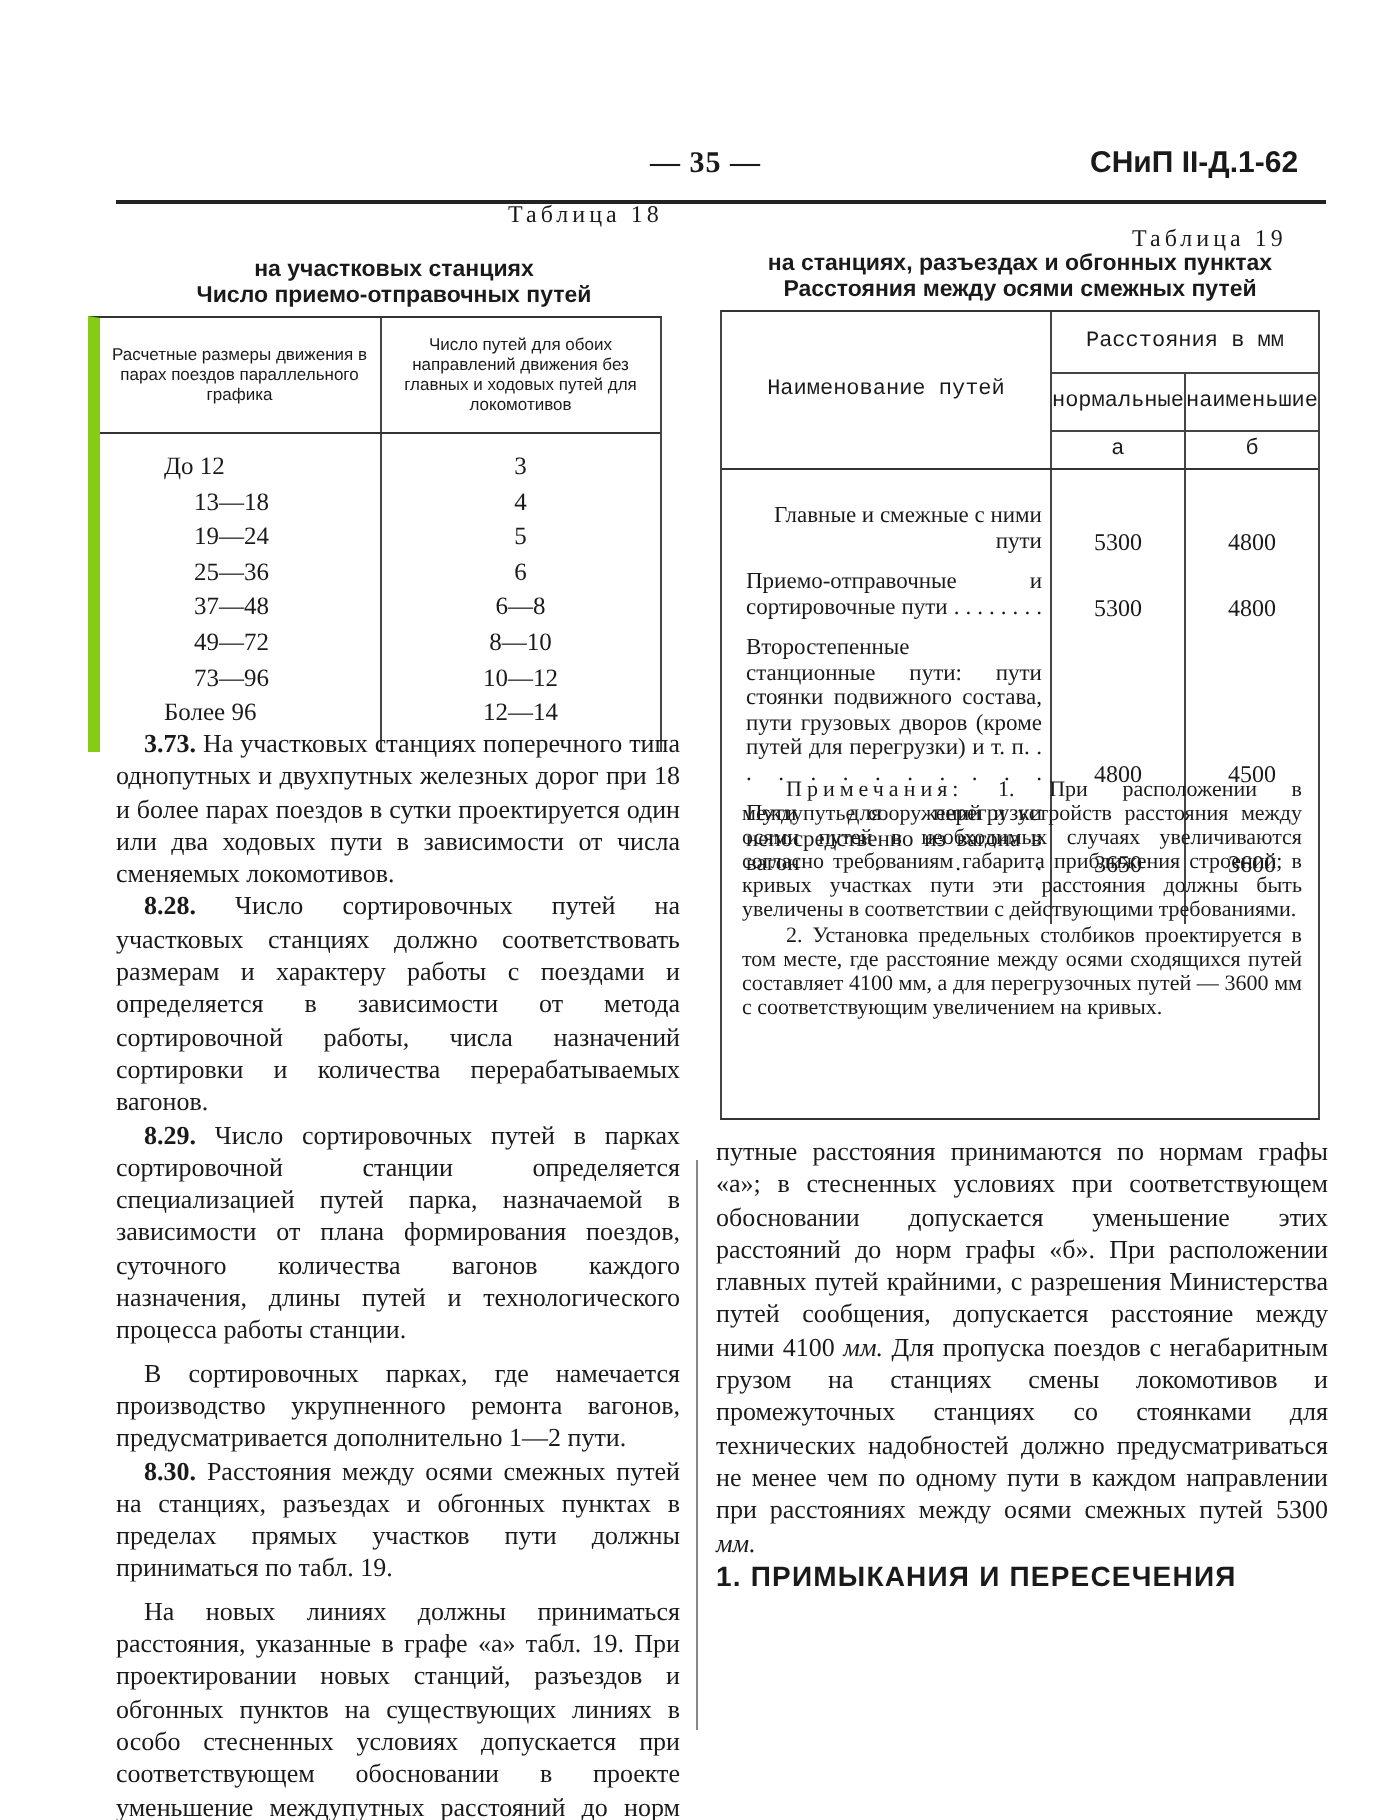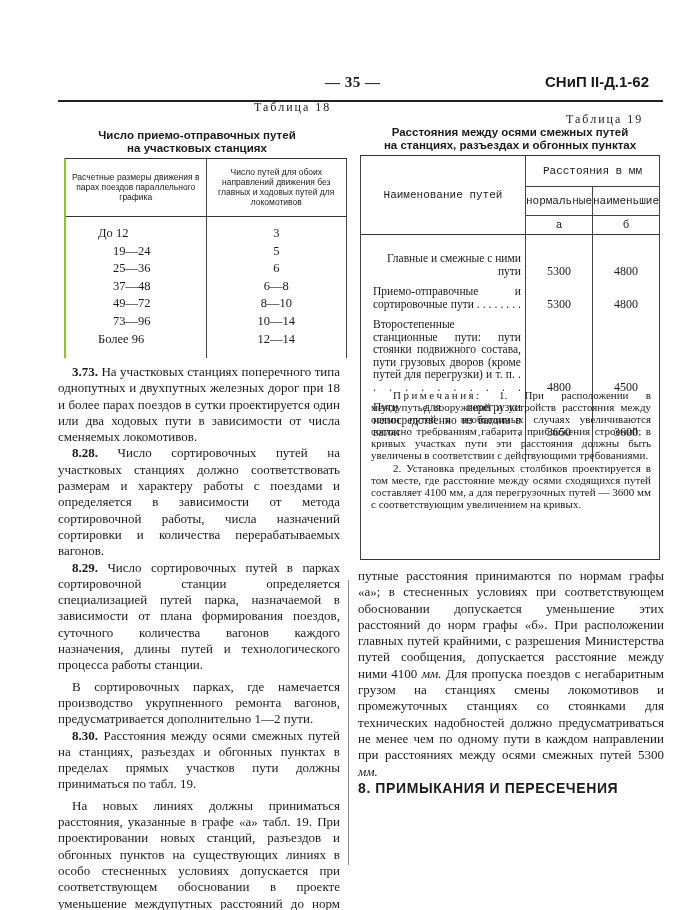--- a/index.html
+++ b/index.html
@@ -14,21 +14,21 @@
 
   
   .col-rule { left: 348px; top: 580px; width: 0; height: 285px; border-left: 1px solid #888; }
 
   
   .tab-label { font-size: 12px; letter-spacing: 2px; }
   .tab-title { font-size: 11.5px; font-weight: bold; text-align: center; line-height: 13px;
                font-family: "Liberation Sans", "DejaVu Sans", sans-serif; }
 
   
-  .t18 { left: 64px; top: 158px; width: 280px; border-top: 1.5px solid #333; border-left: 2px solid #84cc16; border-right: 1px solid #444; }
+  .t18 { left: 44px; top: 158px; width: 280px; border-top: 1.5px solid #333; border-left: 6px solid #84cc16; border-right: 1px solid #444; }
   .t18 table { border-collapse: collapse; width: 100%; }
   .t18 th { font-weight: normal; font-size: 8.5px; line-height: 10px; padding: 8px 4px 9px; vertical-align: middle;
             border-bottom: 1.5px solid #333; font-family: "Liberation Sans", "DejaVu Sans", sans-serif; }
   .t18 th.c1 { width: 50%; border-right: 1px solid #444; }
   .t18 td { font-size: 12.5px; line-height: 17.6px; padding: 0 4px; }
   .t18 td.c1 { border-right: 1px solid #444; text-align: left; }
   .t18 td.c2 { text-align: center; }
   .t18 tr.first td { padding-top: 8px; }
   .t18 tr.last td { padding-bottom: 10px; }
 
@@ -64,69 +64,73 @@
 </style>
 </head>
 <body>
 
 <div class="abs page-num">— 35 —</div>
 <div class="abs doc-code">СНиП II-Д.1-62</div>
 <div class="abs header-rule"></div>
 
 <div class="abs tab-label" style="left:254px; top:100px;">Таблица 18</div>
 <div class="abs tab-title" style="left:57px; top:129px; width:280px;">
+  <div>на участковых станциях</div>
   <div>Число приемо-отправочных путей</div>
-  <div>на участковых станциях</div>
 </div>
 
 <div class="abs t18">
   <table>
     <thead>
       <tr>
         <th class="c1">Расчетные размеры движения в парах поездов параллельного графика</th>
         <th class="c2">Число путей для обоих направлений движения без главных и ходовых путей для локомотивов</th>
       </tr>
     </thead>
     <tbody>
       <tr class="first">
         <td class="c1" style="padding-left:32px">До 12</td>
         <td class="c2">3</td>
       </tr>
       <tr>
+        <td class="c1" style="padding-left:47px">13—18</td>
+        <td class="c2">4</td>
+      </tr>
+      <tr>
         <td class="c1" style="padding-left:47px">19—24</td>
         <td class="c2">5</td>
       </tr>
       <tr>
         <td class="c1" style="padding-left:47px">25—36</td>
         <td class="c2">6</td>
       </tr>
       <tr>
         <td class="c1" style="padding-left:47px">37—48</td>
         <td class="c2">6—8</td>
       </tr>
       <tr>
         <td class="c1" style="padding-left:47px">49—72</td>
         <td class="c2">8—10</td>
       </tr>
       <tr>
         <td class="c1" style="padding-left:47px">73—96</td>
-        <td class="c2">10—14</td>
+        <td class="c2">10—12</td>
       </tr>
       <tr class="last">
         <td class="c1" style="padding-left:32px">Более 96</td>
         <td class="c2">12—14</td>
       </tr>
     </tbody>
   </table>
 </div>
 
 <div class="abs tab-label" style="left:566px; top:112px;">Таблица 19</div>
 <div class="abs tab-title" style="left:360px; top:126px; width:300px;">
+  <div>на станциях, разъездах и обгонных пунктах</div>
   <div>Расстояния между осями смежных путей</div>
-  <div>на станциях, разъездах и обгонных пунктах</div>
 </div>
 
 <div class="abs t19">
   <table>
     <thead>
       <tr>
         <th class="name" rowspan="3">Наименование путей</th>
         <th class="group" colspan="2">
           <span>Расстояния в мм</span>
         </th>
@@ -187,14 +191,14 @@
   <p><b>8.28.</b> <span>Число сортировочных путей на участковых станциях должно соответствовать размерам и характеру работы с поездами и определяется в зависимости от метода сортировочной работы, числа назначений сортировки и количества перерабатываемых вагонов.</span></p>
   <p><b>8.29.</b> <span>Число сортировочных путей в парках сортировочной станции определяется специализацией путей парка, назначаемой в зависимости от плана формирования поездов, суточного количества вагонов каждого назначения, длины путей и технологического процесса работы станции.</span></p>
   <p class="gap">В сортировочных парках, где намечается производство укрупненного ремонта вагонов, предусматривается дополнительно 1—2 пути.</p>
   <p><b>8.30.</b> <span>Расстояния между осями смежных путей на станциях, разъездах и обгонных пунктах в пределах прямых участков пути должны приниматься по табл. 19.</span></p>
   <p class="gap">На новых линиях должны приниматься расстояния, указанные в графе «а» табл. 19. При проектировании новых станций, разъездов и обгонных пунктов на существующих линиях в особо стесненных условиях допускается при соответствующем обосновании в проекте уменьшение междупутных расстояний до норм графы «б».</p>
 
 </div>
 
 <div class="abs col right-col">
   <p style="text-indent:0"><span>путные расстояния принимаются по нормам графы «а»; в стесненных условиях при соответствующем обосновании допускается уменьшение этих расстояний до норм графы «б». При расположении главных путей крайними, с разрешения Министерства путей сообщения, допускается расстояние между ними 4100</span> <span class="mm">мм.</span> <span>Для пропуска поездов с негабаритным грузом на станциях смены локомотивов и промежуточных станциях со стоянками для технических надобностей должно предусматриваться не менее чем по одному пути в каждом направлении при расстояниях между осями смежных путей 5300</span> <span class="mm">мм.</span></p>
-  <p class="sec-title">8. ПРИМЫКАНИЯ И ПЕРЕСЕЧЕНИЯ</p>
+  <p class="sec-title">1. ПРИМЫКАНИЯ И ПЕРЕСЕЧЕНИЯ</p>
 </div>
 
 </body></html>

